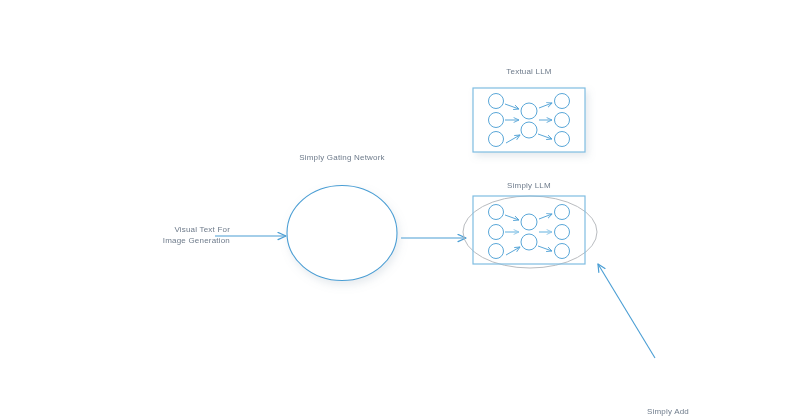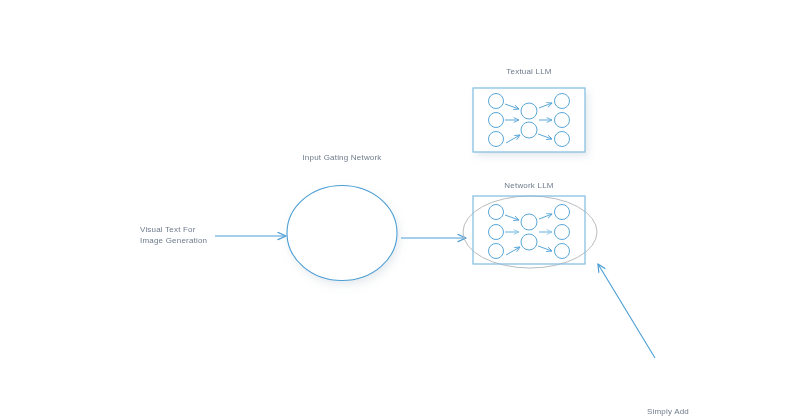--- a/index.html
+++ b/index.html
@@ -27,21 +27,21 @@
   .lbl {
     position: absolute;
     color: #6e7b8b;
     font-size: 8px;
     letter-spacing: 0.2px;
     line-height: 11px;
     white-space: pre-line;
     text-align: center;
   }
   .lbl-left {
-    text-align: left;
+    text-align: right;
   }
 </style>
 </head>
 <body>
 
 <div id="canvas">
 
   <svg class="svg-layer" viewBox="0 0 800 418" xmlns="http://www.w3.org/2000/svg">
     <defs>
       <marker id="arw" markerWidth="11" markerHeight="11" refX="9" refY="4.2" orient="auto" markerUnits="userSpaceOnUse">
@@ -114,23 +114,23 @@
         <line x1="506" y1="255" x2="520" y2="247" stroke="#5aa7d8" stroke-width="1" marker-end="url(#arw-sm)"></line>
         <line x1="538" y1="246" x2="552" y2="251" stroke="#5aa7d8" stroke-width="1" marker-end="url(#arw-sm)"></line>
       </g>
     </g>
 
     <line x1="655" y1="358" x2="598" y2="264" stroke="#4a9ed4" stroke-width="1.1" marker-end="url(#arw-call)"></line>
   </svg>
 
   <div class="lbl" style="left:481px; top:66px; width:96px;">Textual LLM</div>
 
-  <div class="lbl" style="left:481px; top:180px; width:96px;">Network LLM</div>
+  <div class="lbl" style="left:481px; top:180px; width:96px;">Simply LLM</div>
 
-  <div class="lbl" style="left:272px; top:152px; width:140px;">Input Gating Network</div>
+  <div class="lbl" style="left:272px; top:152px; width:140px;">Simply Gating Network</div>
 
   <div class="lbl lbl-left" style="left:140px; top:224px; width:90px;">Visual Text For
 Image Generation</div>
 
   <div class="lbl" style="left:604px; top:366px; width:128px;margin-top:40px;">Simply Add
 the required LLM</div>
 
 </div>
 
 </body></html>

